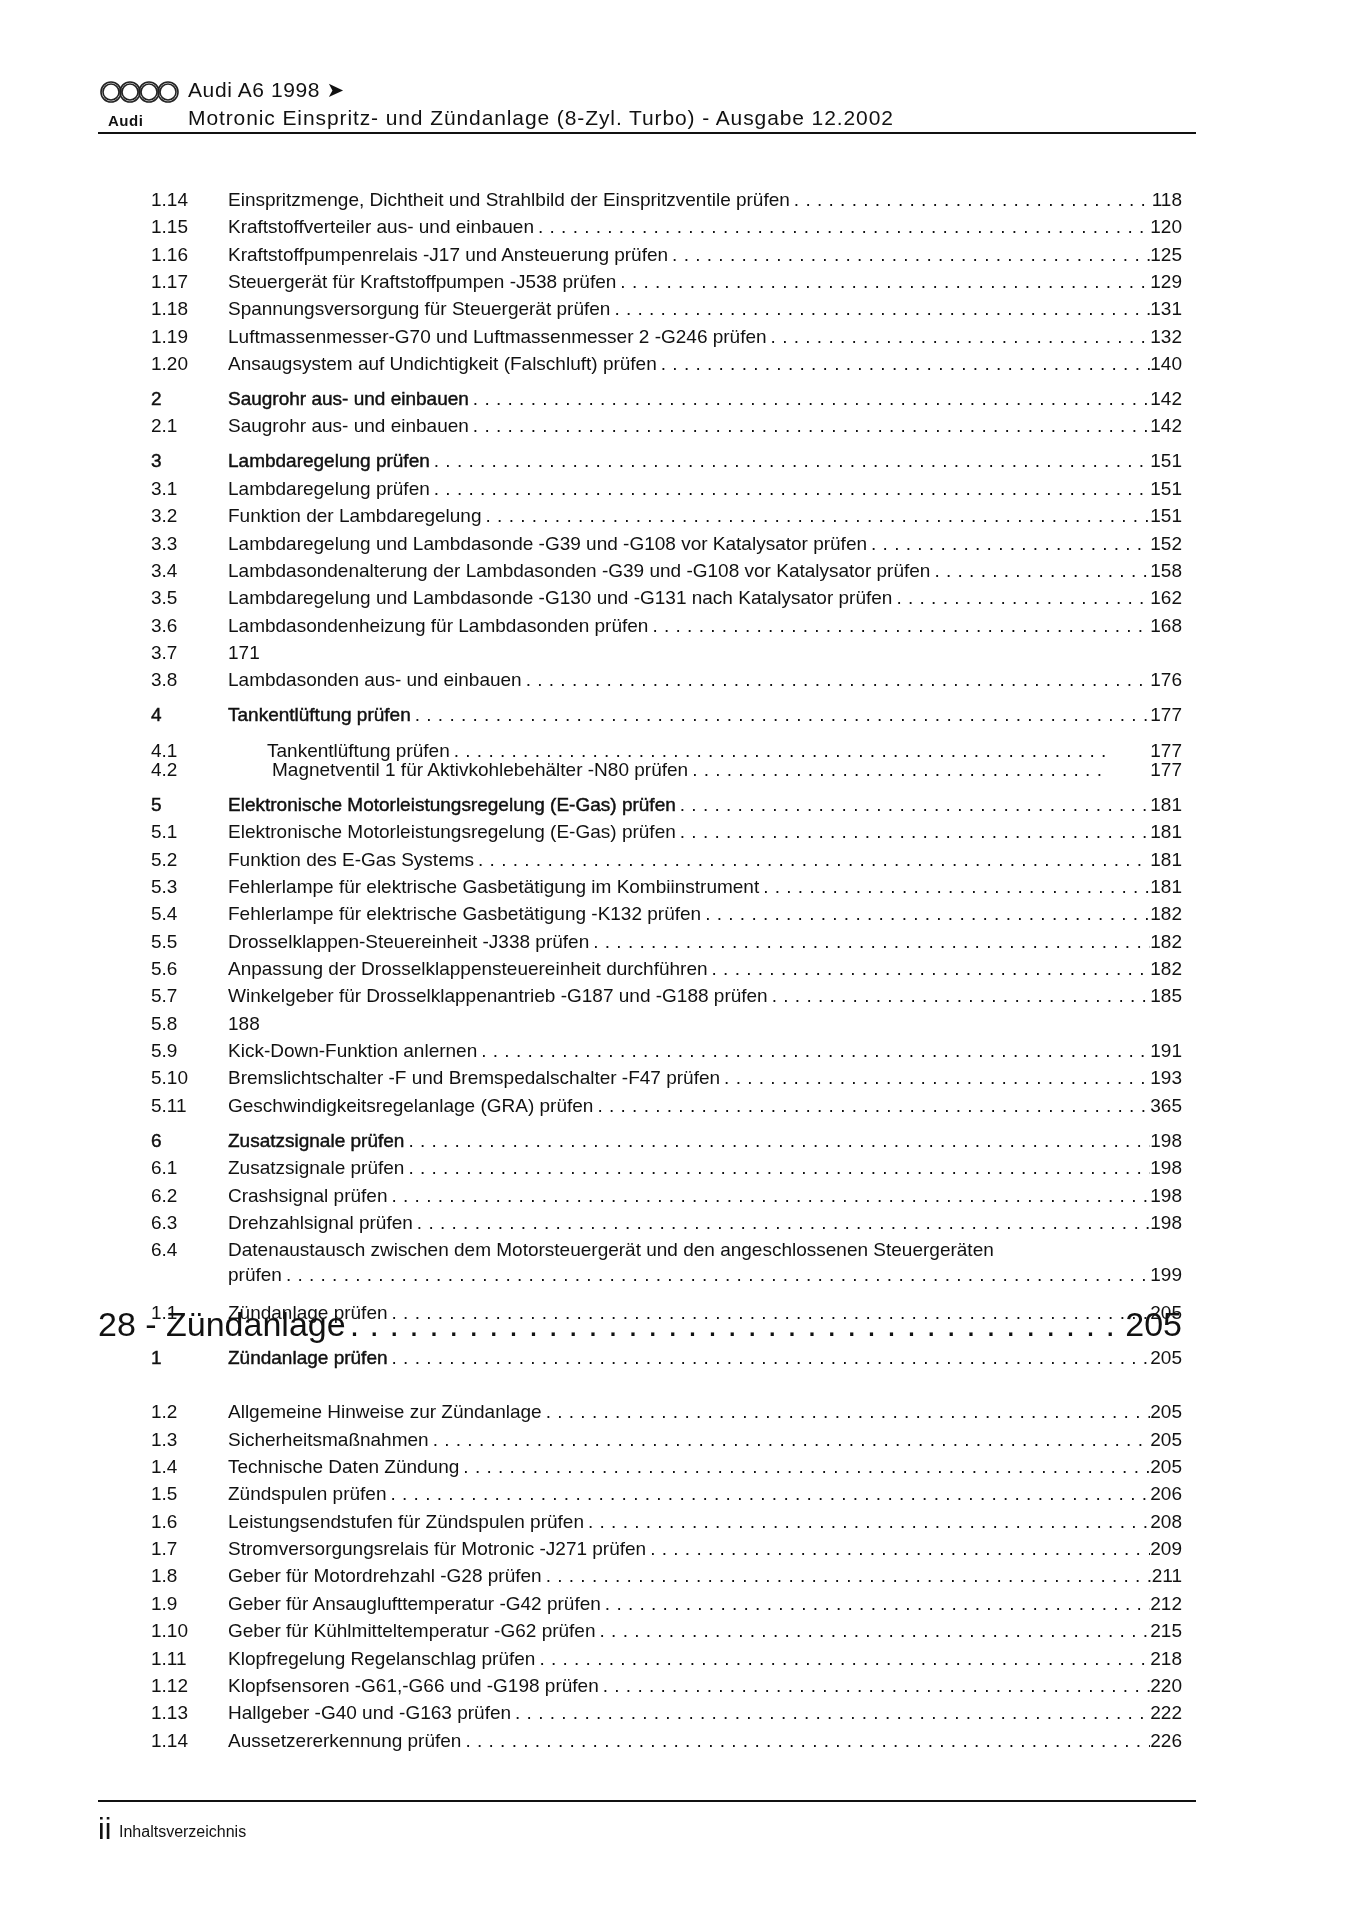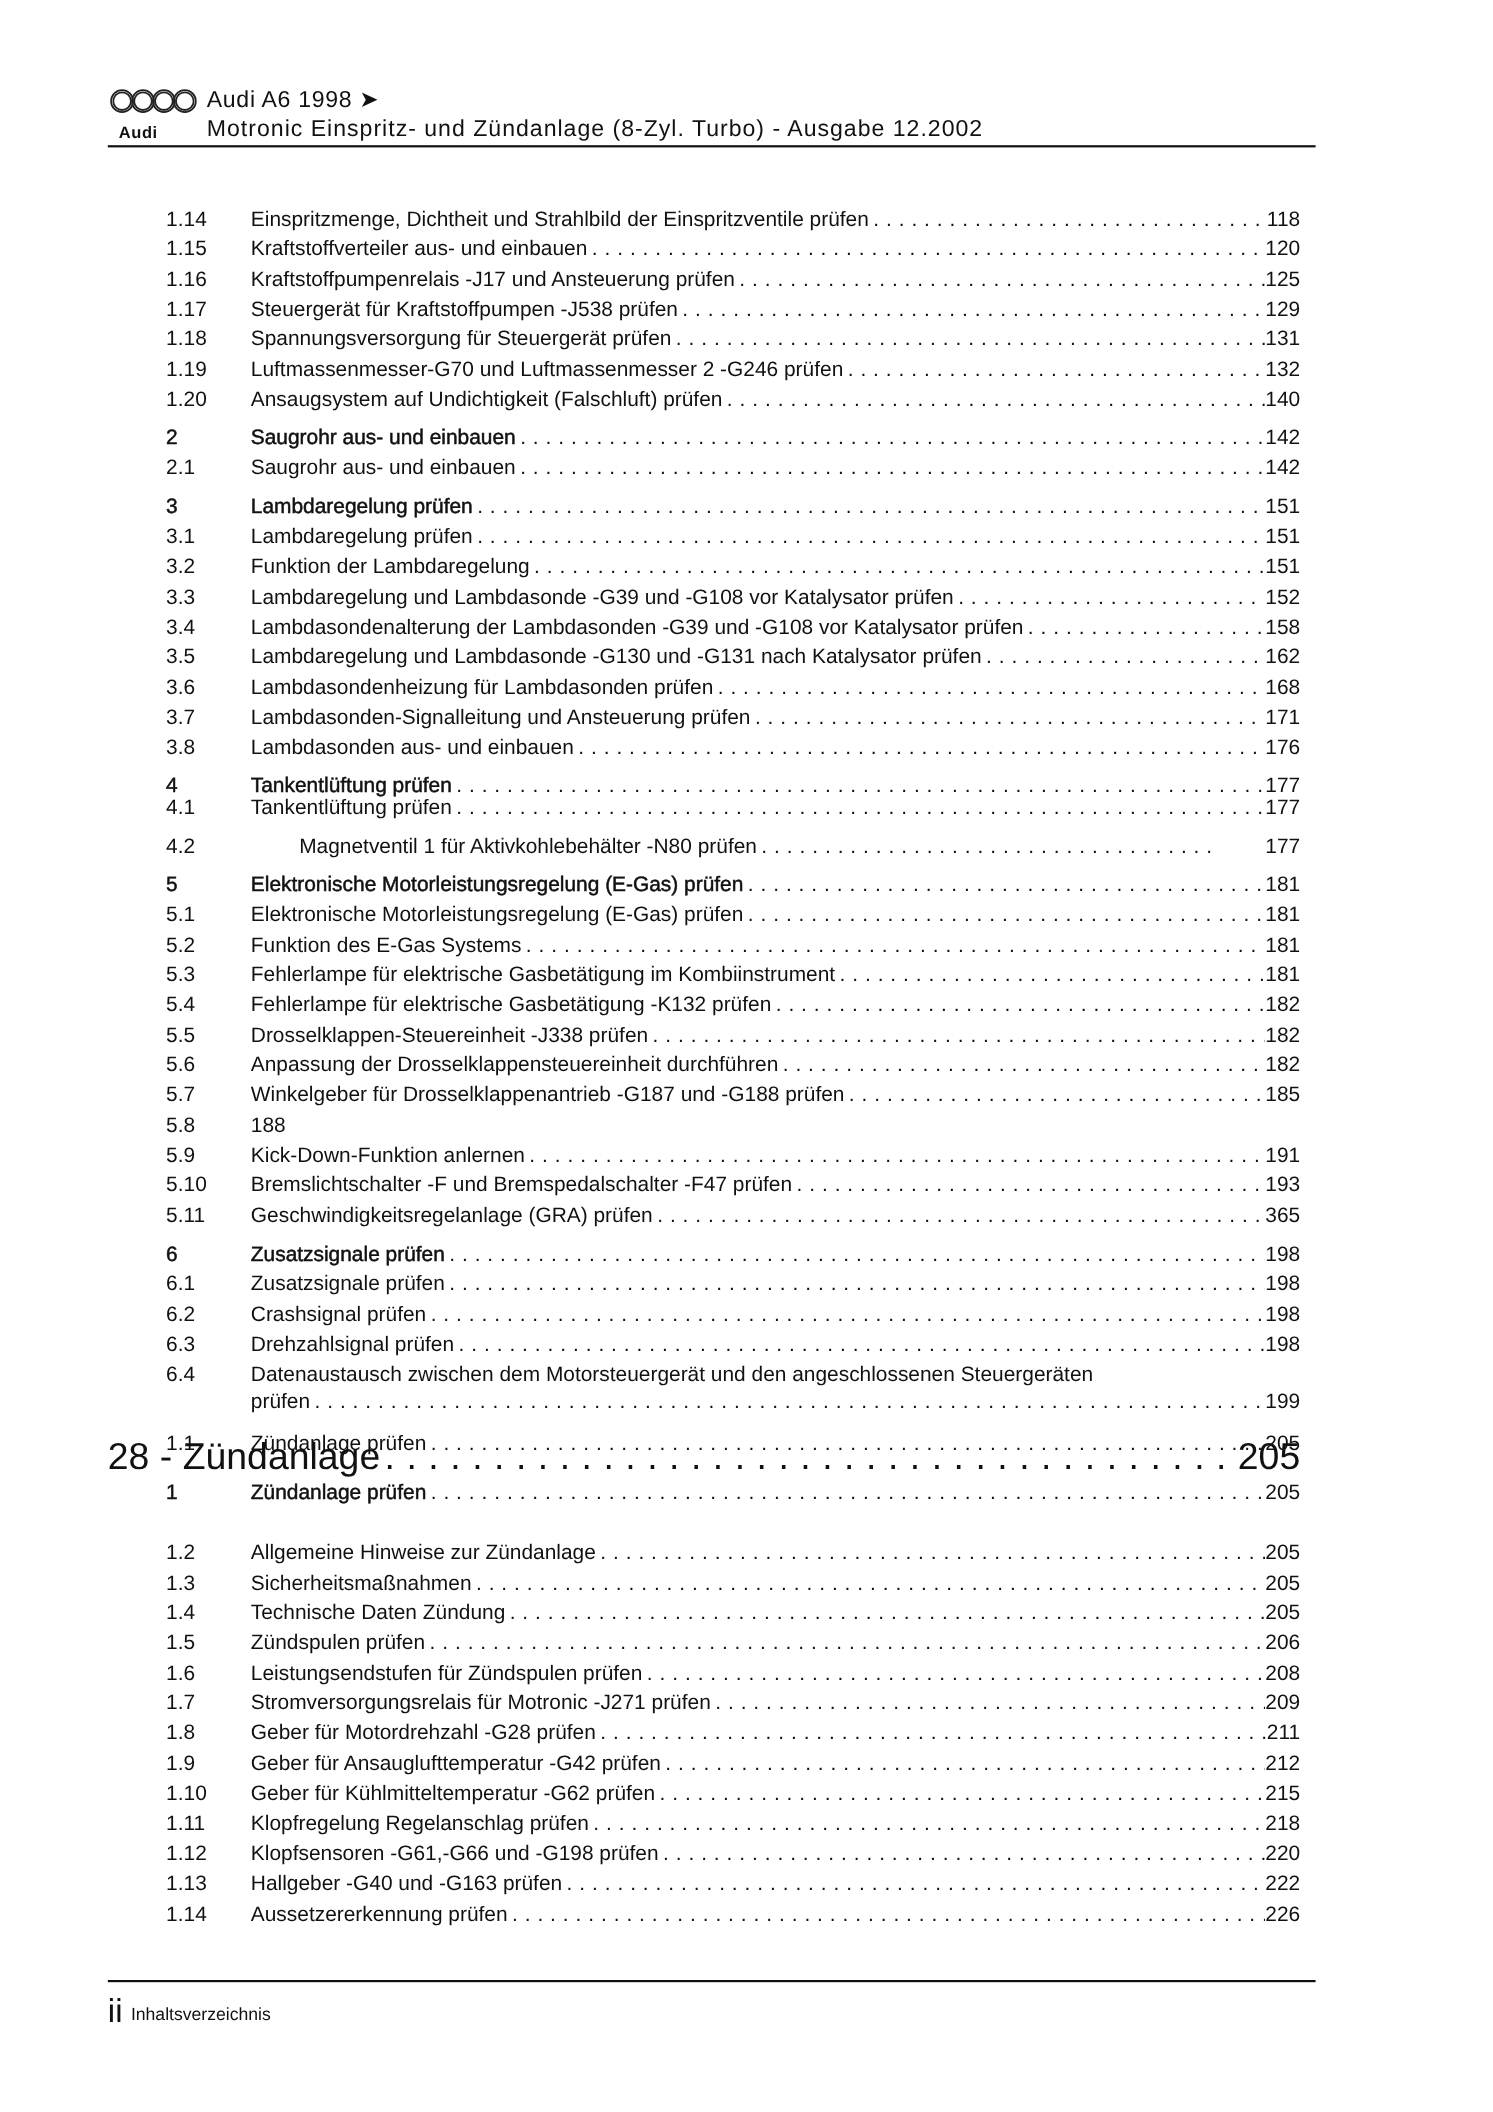--- a/index.html
+++ b/index.html
@@ -180,43 +180,39 @@
     <div class="row" style="top: 614px;">
       <span class="num">3.6</span>
       <span class="title-wrap">
         <span class="title">Lambdasondenheizung für Lambdasonden prüfen</span>
         <span class="leader"></span>
       </span>
       <span class="page">168</span>
     </div>
     <div class="row" style="top: 641px;">
       <span class="num">3.7</span>
-      <span class="title-wrap">
-        <span class="title">Lambdasonden-Signalleitung und Ansteuerung prüfen</span>
-        <span class="leader"></span>
-      </span>
       <span class="page">171</span>
     </div>
     <div class="row" style="top: 668px;">
       <span class="num">3.8</span>
       <span class="title-wrap">
         <span class="title">Lambdasonden aus- und einbauen</span>
         <span class="leader"></span>
       </span>
       <span class="page">176</span>
     </div>
     <div class="row section" style="top: 703px;">
       <span class="num">4</span>
       <span class="title-wrap">
         <span class="title">Tankentlüftung prüfen</span>
         <span class="leader"></span>
       </span>
       <span class="page">177</span>
     </div>
-    <div class="row" style="top: 723px;">
+    <div class="row" style="top: 739px; gap: 39px;">
       <span class="num">4.1</span>
       <span class="title-wrap">
         <span class="title">Tankentlüftung prüfen</span>
         <span class="leader"></span>
       </span>
       <span class="page">177</span>
     </div>
     <div class="row" style="top: 758px; gap: 44px;">
       <span class="num">4.2</span>
       <span class="title-wrap">

